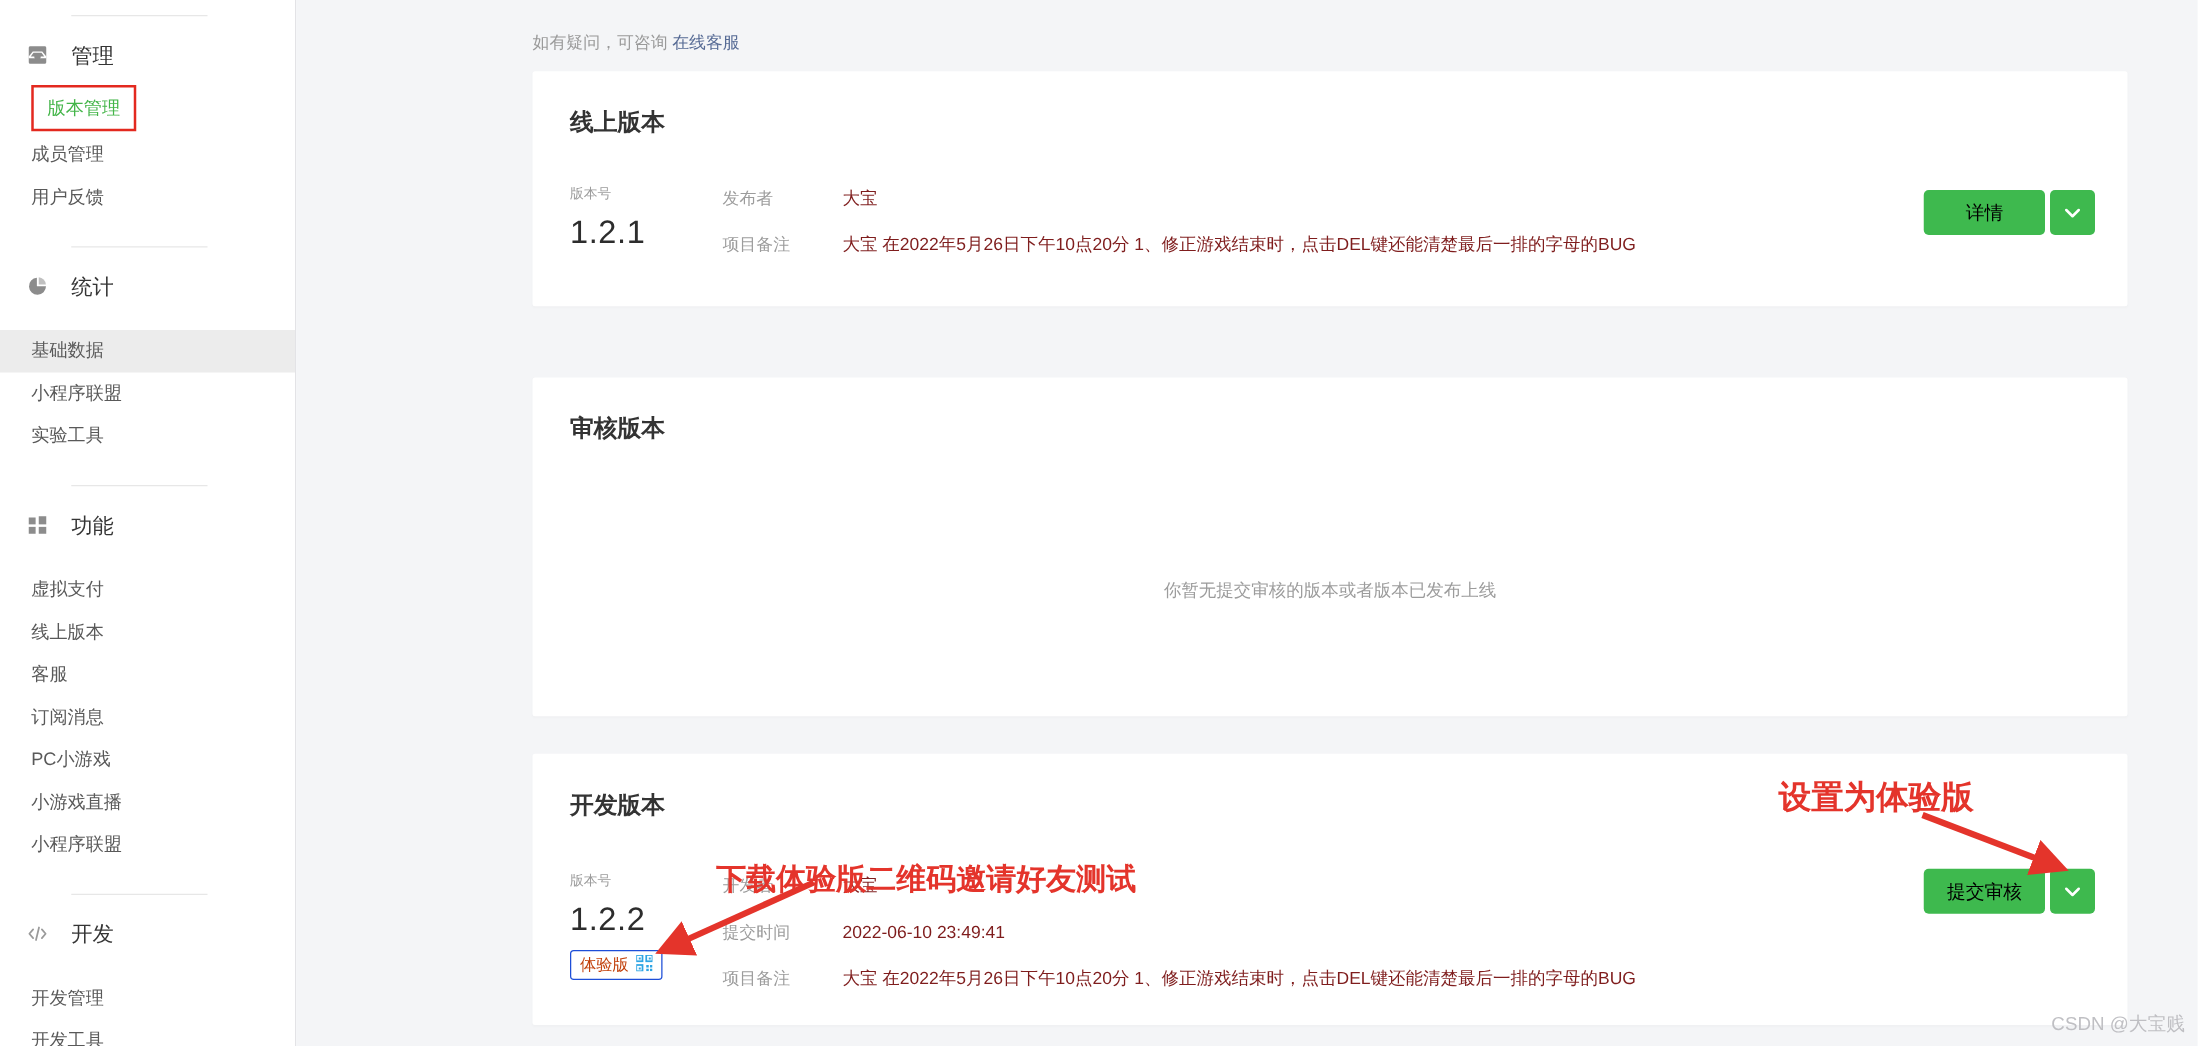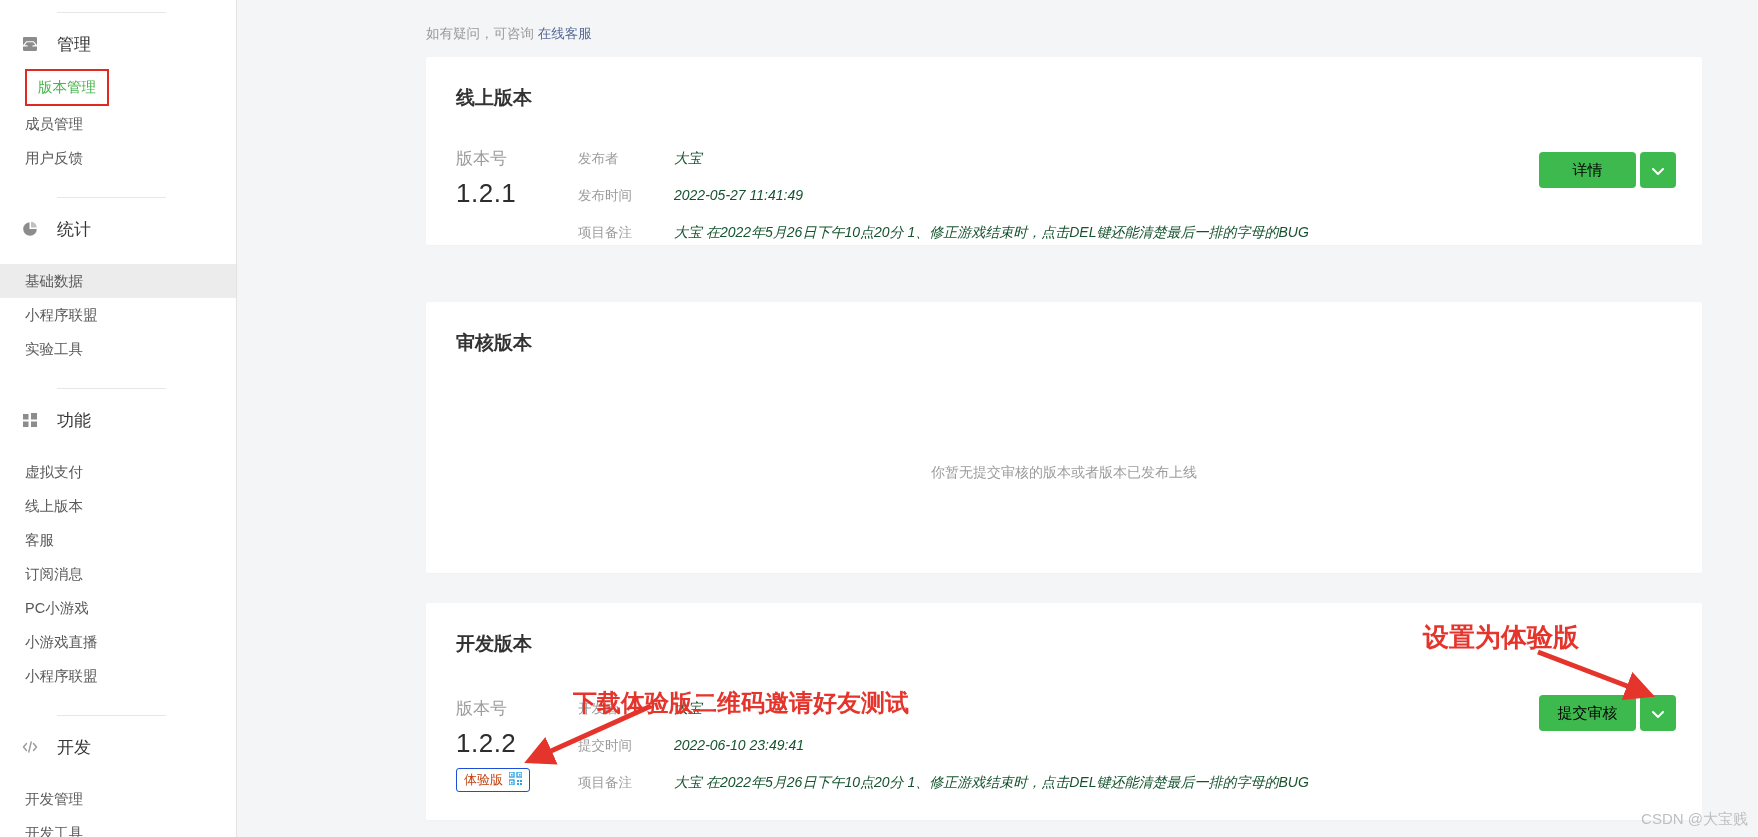--- a/index.html
+++ b/index.html
@@ -43,28 +43,28 @@
   .helpbar { padding-top:25px; font-size:13.5px; color:#9a9a9a; height:43px; }
   .helpbar a { color:#576b95; text-decoration:none; cursor:pointer; }
   .card { background:#ffffff; border-radius:2px; position:relative; box-shadow:0 1px 2px rgba(0,0,0,0.02); }
   .card-title { position:absolute; left:30px; top:28px; font-size:19px; color:#333333; }
   .card1 { margin-top:14px; height:188px; }
   .card2 { margin-top:57px; height:271px; }
   .card3 { margin-top:30px; height:217px; }
   .vblock { position:absolute; left:30px; }
   .card1 .vblock { top:90px; }
   .card3 .vblock { top:94px; }
-  .lblgray { font-size:17px; color:#9c9c9c;font-family:Liberation Serif, serif; }
+  .lblgray { font-size:11px; color:#9c9c9c;font-family:Liberation Serif, serif; }
   .vnum { font-size:26px; color:#2d2d2d; margin-top:8px; letter-spacing:0.5px; }
   .fields { position:absolute; left:152px; }
   .card1 .fields { top:93px; }
   .card3 .fields { top:97px; }
   .frow { height:20px; margin-bottom:17px; font-size:14px; white-space:nowrap; }
   .frow .flbl { display:inline-block; width:96px; font-size:13.5px; color:#9c9c9c; }
-  .frow .fval { color:#14532d;font-style:italic; }
+  .frow .fval { color:#7f1d1d; }
   .btns { position:absolute; right:26px; display:flex; }
   .card1 .btns { top:95px; }
   .card3 .btns { top:92px; }
   .btn {
     height:36px; border:none; background:#3eb94e; color:#000000;
     font-size:15px; border-radius:4px; cursor:pointer;
     font-family:"Liberation Sans", sans-serif;
   }
   .btn.wide { width:97px; }
   .btn.drop { width:36px; margin-left:4px; display:flex; align-items:center; justify-content:center; }
@@ -169,23 +169,20 @@
 
     <section class="card card1">
       <h2 class="card-title">线上版本</h2>
       <div class="vblock">
         <div class="lblgray">版本号</div>
         <div class="vnum">1.2.1</div>
       </div>
       <div class="fields">
         <div class="frow">
           <span class="flbl">发布者</span><span class="fval">大宝</span>
-        </div>
-        <div class="frow">
-          <span class="flbl">发布时间</span><span class="fval">2022-05-27 11:41:49</span>
         </div>
         <div class="frow">
           <span class="flbl">项目备注</span><span class="fval">大宝 在2022年5月26日下午10点20分 1、修正游戏结束时，点击DEL键还能清楚最后一排的字母的BUG</span>
         </div>
       </div>
       <div class="btns">
         <button class="btn wide">详情</button>
         <button class="btn drop">
           <span><svg width="14" height="9" viewBox="0 0 14 9" fill="none" stroke="#ffffff" stroke-width="2" stroke-linecap="round" stroke-linejoin="round">
                 <path d="M2 2l5 5 5-5"></path>

